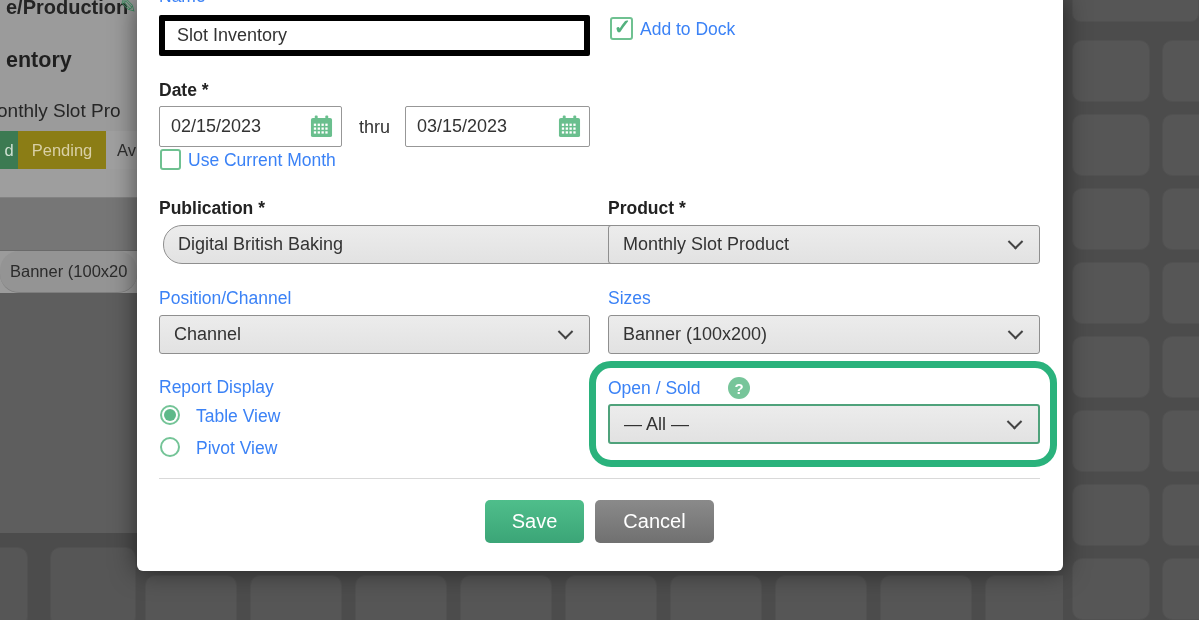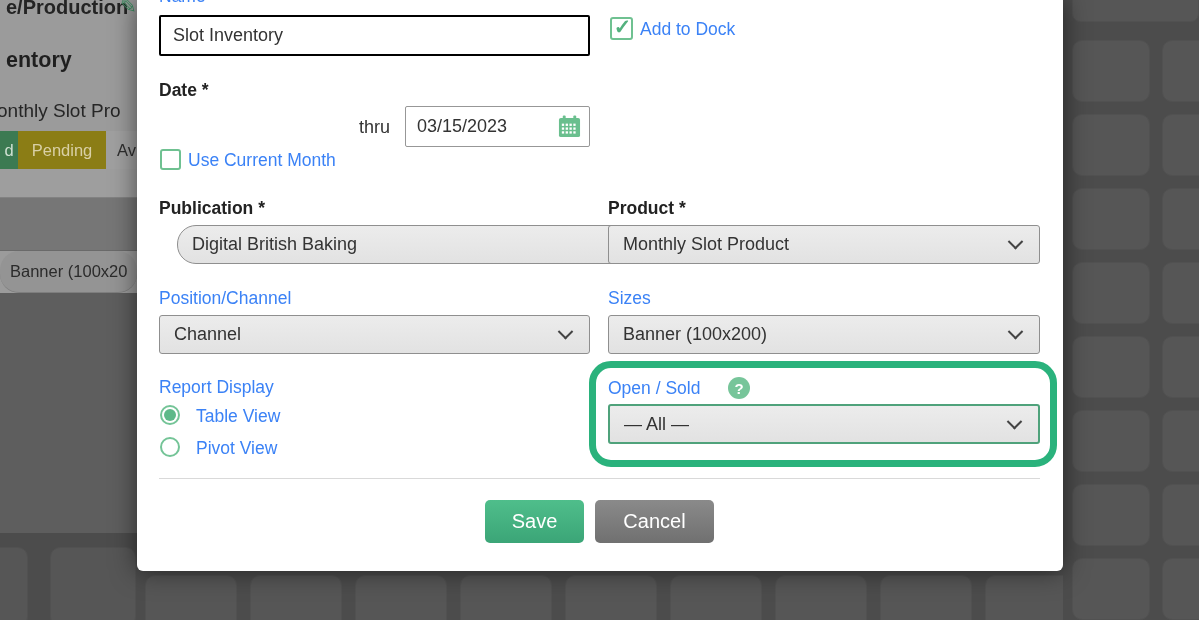--- a/index.html
+++ b/index.html
@@ -26,21 +26,21 @@
   .bg-right{position:absolute;left:1063px;top:0;width:136px;height:620px;background:#4c4c4c;overflow:hidden;}
   .bg-bottom-left{position:absolute;left:0;top:533px;width:137px;height:87px;background:#4c4c4c;overflow:hidden;}
   .bg-bottom-center{position:absolute;left:137px;top:571px;width:926px;height:49px;background:#4c4c4c;overflow:hidden;}
   .bg-cell{position:absolute;background:#565656;border:1px solid #515151;border-radius:10px;}
 
   
   .modal{position:absolute;left:137px;top:0;width:926px;height:571px;background:#ffffff;
          border-radius:0 0 6px 6px;box-shadow:0 0 26px rgba(0,0,0,.55);overflow:hidden;}
   .lbl{position:absolute;font-size:17.5px;color:#3b82f6;white-space:nowrap;}
   .lbl.req{font-weight:700;color:#222;}
-  .txt-input{position:absolute;height:41px;border:2px solid #000000;border-radius:2px;background:#fff;
+  .txt-input{position:absolute;height:41px;border:6px solid #000000;border-radius:2px;background:#fff;
              font-size:18px;color:#333;padding:0 12px;outline:none;}
   .date-wrap{position:absolute;height:41px;border:1px solid #979797;border-radius:2px;background:#fff;display:flex;align-items:center;}
   .date-wrap input{border:none;outline:none;flex:1;min-width:0;font-size:18px;color:#333;padding:0 0 0 11px;background:transparent;}
   .cal-icon{width:23px;height:23px;margin-right:8px;flex:0 0 auto;cursor:pointer;}
   .thru{position:absolute;font-size:18px;color:#333;}
 
   .checkbox{position:absolute;width:23px;height:23px;border:2px solid #6fc191;border-radius:3px;background:#fff;
             display:flex;align-items:center;justify-content:center;cursor:pointer;}
   .checkbox .mark{font-size:21px;line-height:1;color:#53b17e;font-weight:700;transform:translate(1px,-2px);}
   .checkbox.unchecked .mark{visibility:hidden;}
@@ -128,20 +128,42 @@
     <div class="lbl" style="left:22px;top:-14px;">Name</div>
     <input class="txt-input" style="left: 22px; top: 15px; width: 431px;" value="Slot Inventory">
 
     <div class="checkbox" style="left:473px;top:17px;">
       <span class="mark">✓</span>
     </div>
     <div class="lbl" style="left:503px;top:19px;">Add to Dock</div>
 
     <div class="lbl req" style="left:22px;top:80px;">Date *</div>
 
+    <div class="date-wrap" style="left:22px;top:106px;width:183px;">
+      <input value="02/15/2023" style="">
+      <svg class="cal-icon" viewBox="0 0 24 24">
+        <rect x="1" y="3" width="22" height="20" rx="2" fill="#6abf8e"></rect>
+        <rect x="5" y="0.5" width="3" height="5" rx="1" fill="#6abf8e"></rect>
+        <rect x="16" y="0.5" width="3" height="5" rx="1" fill="#6abf8e"></rect>
+        <g fill="#ffffff">
+          <rect x="4" y="9" width="2.4" height="2.4"></rect>
+            <rect x="8" y="9" width="2.4" height="2.4"></rect>
+            <rect x="12" y="9" width="2.4" height="2.4"></rect>
+            <rect x="16" y="9" width="2.4" height="2.4"></rect>
+          <rect x="4" y="13" width="2.4" height="2.4"></rect>
+            <rect x="8" y="13" width="2.4" height="2.4"></rect>
+            <rect x="12" y="13" width="2.4" height="2.4"></rect>
+            <rect x="16" y="13" width="2.4" height="2.4"></rect>
+          <rect x="4" y="17" width="2.4" height="2.4"></rect>
+            <rect x="8" y="17" width="2.4" height="2.4"></rect>
+            <rect x="12" y="17" width="2.4" height="2.4"></rect>
+            <rect x="16" y="17" width="2.4" height="2.4"></rect>
+        </g>
+      </svg>
+    </div>
 
     <div class="thru" style="left:222px;top:117px;">thru</div>
 
     <div class="date-wrap" style="left:268px;top:106px;width:185px;">
       <input value="03/15/2023" style="">
       <svg class="cal-icon" viewBox="0 0 24 24">
         <rect x="1" y="3" width="22" height="20" rx="2" fill="#6abf8e"></rect>
         <rect x="5" y="0.5" width="3" height="5" rx="1" fill="#6abf8e"></rect>
         <rect x="16" y="0.5" width="3" height="5" rx="1" fill="#6abf8e"></rect>
         <g fill="#ffffff">
@@ -160,21 +182,21 @@
         </g>
       </svg>
     </div>
 
     <div class="checkbox unchecked" style="left:23px;top:149px;width:21px;height:21px;">
       <span class="mark">✓</span>
     </div>
     <div class="lbl" style="left:51px;top:150px;">Use Current Month</div>
 
     <div class="lbl req" style="left:22px;top:198px;">Publication *</div>
-    <div class="select" style="left:40px;top:225px;width:478px;border-radius:19px;">
+    <div class="select" style="left:26px;top:225px;width:478px;border-radius:19px;">
       <span class="val">Digital British Baking</span>
       <span class="chev"></span>
     </div>
 
     <div class="lbl req" style="left:471px;top:198px;">Product *</div>
     <div class="select" style="left:471px;top:225px;width:432px;">
       <span class="val">Monthly Slot Product</span>
       <span class="chev"></span>
     </div>
 

